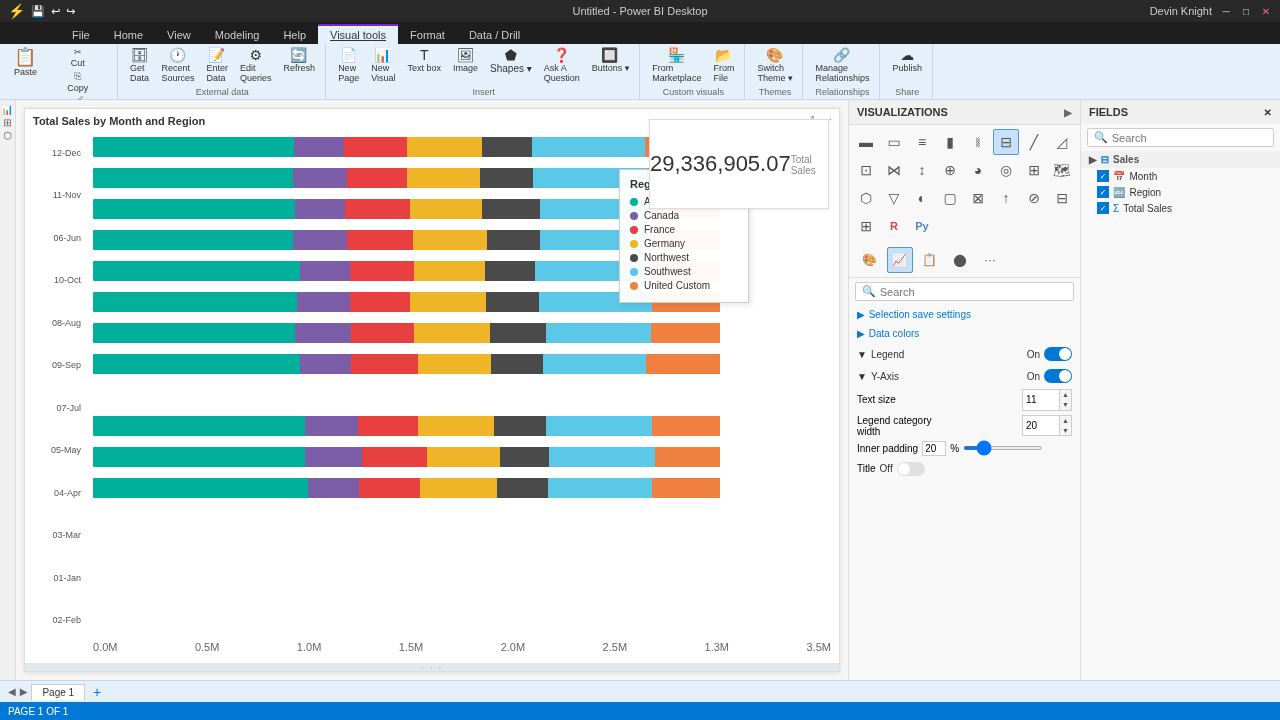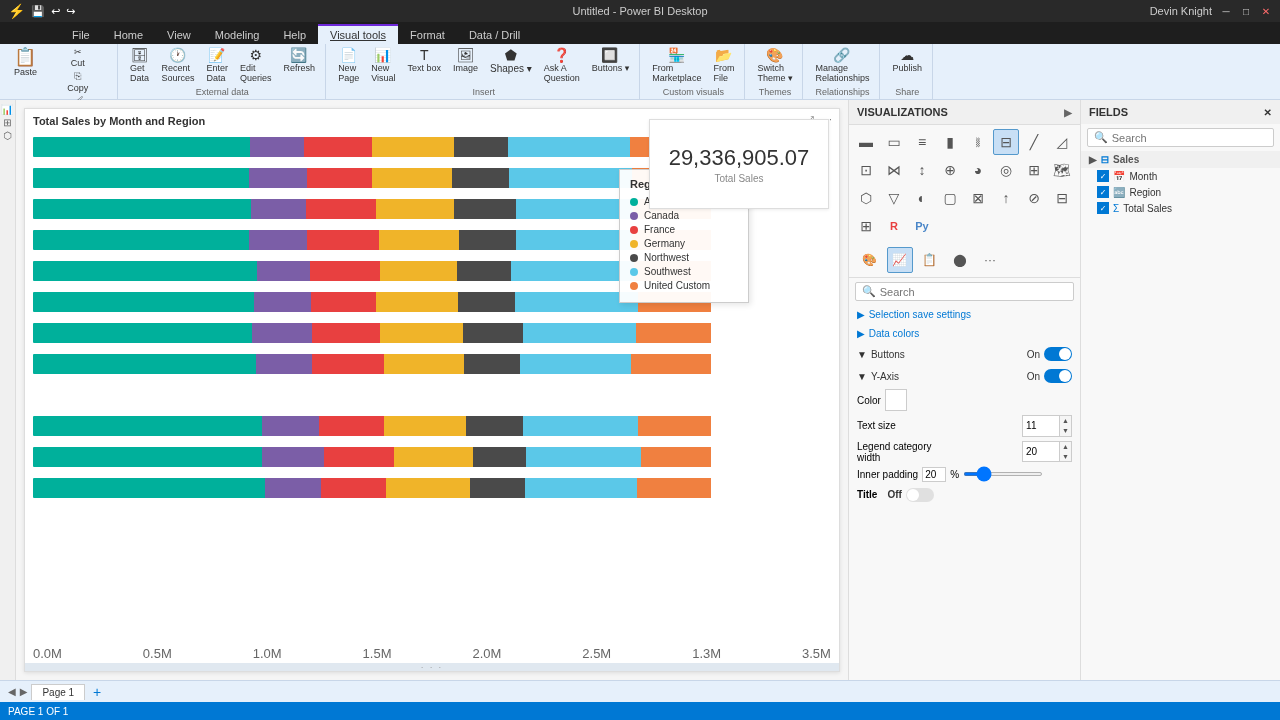--- a/index.html
+++ b/index.html
@@ -165,26 +165,26 @@
       display: flex;
       height: 20px;
       border-radius: 1px;
       overflow: hidden;
     }
     .bar-segment { height: 100%; }
 
     
     .x-axis {
       position: absolute;
-      bottom: 2px;
+      bottom: 10px;
       left: 8px;
       right: 8px;
       display: flex;
       justify-content: space-between;
-      font-size: 13px;
+      font-size: 11px;
       color: #666;
     }
 
     
     .legend-overlay {
       position: absolute;
       top: 40px;
       right: 90px;
       background: rgba(255,255,255,0.95);
       border: 1px solid #ccc;
@@ -200,21 +200,20 @@
     
     .kpi-card {
       position: absolute;
       top: 10px;
       right: 10px;
       width: 180px;
       height: 90px;
       background: #fff;
       border: 1px solid #ddd;
       display: flex;
-      flex-direction: column;
       align-items: center;
       justify-content: center;
       box-shadow: 0 1px 3px rgba(0,0,0,0.08);
     }
     .kpi-value { font-size: 22px; font-weight: 300; color: #333; }
     .kpi-label { font-size: 10px; color: #888; margin-top: 2px; }
 
     
     .y-labels {
       width: 60px;
@@ -424,23 +423,23 @@
       width: 80px;
       height: 4px;
       cursor: pointer;
     }
 
     
     .title-row {
       display: flex;
       align-items: center;
       padding: 4px 8px;
-      gap: 10px;
-      font-size: 10px;
-      font-weight: 700;
+      gap: 4px;
+      font-size: 10px;
+      font-weight: 400;
     }
 
     
     .fields-header {
       display: flex;
       align-items: center;
       justify-content: space-between;
       padding: 6px 8px;
       background: #f0f0f0;
       font-size: 11px;
@@ -715,20 +714,34 @@
   <div class="canvas-area">
     <div class="chart-container">
       <div class="chart-toolbar">
         <span class="chart-tool-btn">⤢</span>
         <span class="chart-tool-btn">···</span>
       </div>
       <div class="chart-title">Total Sales by Month and Region</div>
 
       <div class="chart-inner">
 
+        <div class="y-labels">
+          <div class="y-label">12-Dec</div>
+          <div class="y-label">11-Nov</div>
+          <div class="y-label">06-Jun</div>
+          <div class="y-label">10-Oct</div>
+          <div class="y-label">08-Aug</div>
+          <div class="y-label">09-Sep</div>
+          <div class="y-label">07-Jul</div>
+          <div class="y-label">05-May</div>
+          <div class="y-label">04-Apr</div>
+          <div class="y-label">03-Mar</div>
+          <div class="y-label">01-Jan</div>
+          <div class="y-label">02-Feb</div>
+        </div>
 
         <div class="chart-bars-area" id="chart-bars">
 
           <div class="bar-row">
               <div class="bar-stack" style="width: 180%;">
                 <div class="bar-segment" style="width: 27.2%; background: rgb(0, 176, 155);"></div>
                 <div class="bar-segment" style="width: 6.8%; background: rgb(123, 94, 167);"></div>
                 <div class="bar-segment" style="width: 8.5%; background: rgb(232, 64, 64);"></div>
                 <div class="bar-segment" style="width: 10.2%; background: rgb(240, 180, 41);"></div>
                 <div class="bar-segment" style="width: 6.8%; background: rgb(74, 74, 74);"></div>
@@ -962,21 +975,21 @@
         <span>Selection save settings</span>
       </div>
       <div class="section-expand">
         <span>▶</span>
         <span>Data colors</span>
       </div>
 
       <div class="setting-row">
         <div style="display:flex; align-items:center; gap:4px;">
           <span style="font-size:10px;">▼</span>
-          <span style="font-size:10px;">Buttons</span>
+          <span style="font-size:10px;">Legend</span>
         </div>
         <div style="display:flex; align-items:center; gap:4px;">
           <span style="font-size:10px; color:#333;">On</span>
           <div class="toggle-track on">
             <div class="toggle-thumb"></div>
           </div>
         </div>
       </div>
 
       <div class="setting-row">
@@ -986,24 +999,20 @@
         </div>
         <div style="display:flex; align-items:center; gap:4px;">
           <span style="font-size:10px; color:#333;">On</span>
           <div class="toggle-track on">
             <div class="toggle-thumb"></div>
           </div>
         </div>
       </div>
 
 
-      <div class="color-swatch-row">
-        <span>Color</span>
-        <div class="color-swatch"></div>
-      </div>
 
       <div class="number-row">
         <span>Text size</span>
         <div class="number-input-wrap">
           <input type="text" class="number-input" value="11" style="">
           <div class="number-spinners">
             <span class="spin-btn">▲</span>
             <span class="spin-btn">▼</span>
           </div>
         </div>

